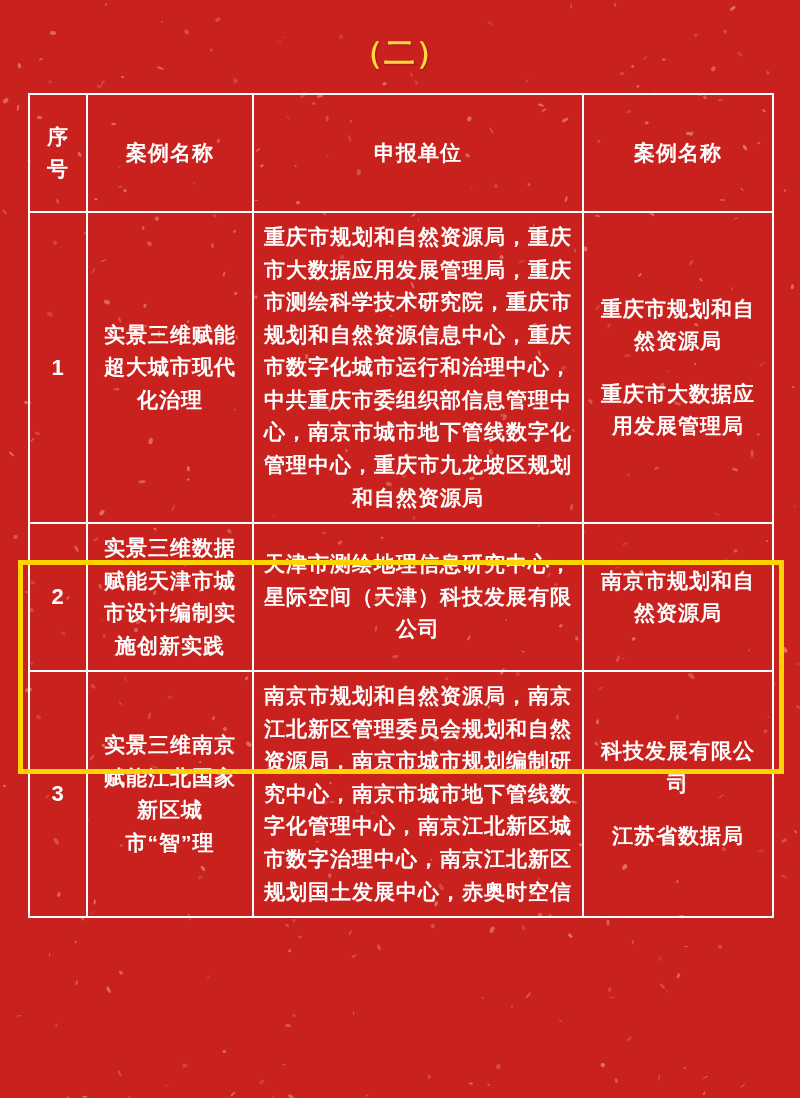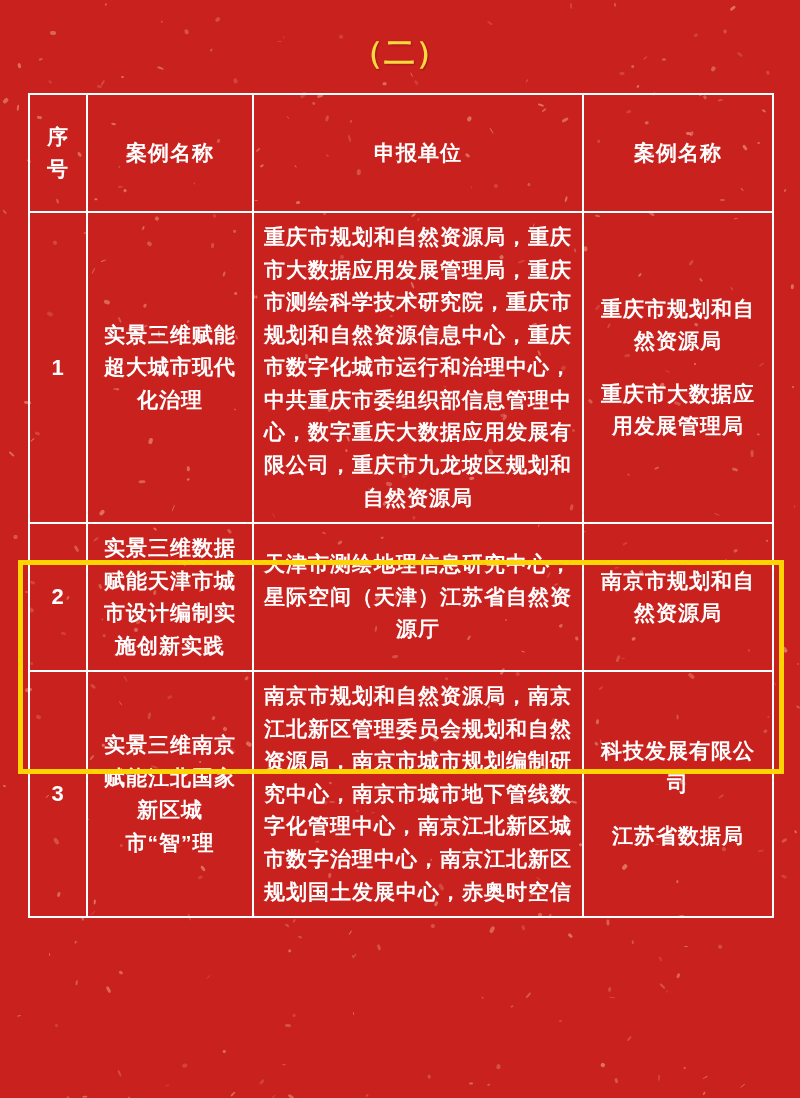--- a/index.html
+++ b/index.html
@@ -563,30 +563,30 @@
           <th class="idx-head">序号</th>
           <th>案例名称</th>
           <th>申报单位</th>
           <th>案例名称</th>
         </tr>
       </thead>
       <tbody>
         <tr>
           <td class="idx">1</td>
           <td class="name">实景三维赋能超大城市现代化治理</td>
-          <td class="apply">重庆市规划和自然资源局，重庆市大数据应用发展管理局，重庆市测绘科学技术研究院，重庆市规划和自然资源信息中心，重庆市数字化城市运行和治理中心，中共重庆市委组织部信息管理中心，数字重庆大数据应用发展有限公司，重庆市九龙坡区规划和自然资源局</td>
+          <td class="apply">重庆市规划和自然资源局，重庆市大数据应用发展管理局，重庆市测绘科学技术研究院，重庆市规划和自然资源信息中心，重庆市数字化城市运行和治理中心，中共重庆市委组织部信息管理中心，南京市城市地下管线数字化管理中心，重庆市九龙坡区规划和自然资源局</td>
           <td class="rec">
             <div class="rec-line">重庆市规划和自然资源局</div>
             <div class="rec-line">重庆市大数据应用发展管理局</div>
           </td>
         </tr>
         <tr>
           <td class="idx">2</td>
           <td class="name">实景三维数据赋能天津市城市设计编制实施创新实践</td>
-          <td class="apply">天津市测绘地理信息研究中心，星际空间（天津）江苏省自然资源厅</td>
+          <td class="apply">天津市测绘地理信息研究中心，星际空间（天津）科技发展有限公司</td>
           <td class="rec">
             <div class="rec-line">南京市规划和自然资源局</div>
           </td>
         </tr>
         <tr>
           <td class="idx">3</td>
           <td class="name">实景三维南京赋能江北国家新区城市“智”理</td>
           <td class="apply">南京市规划和自然资源局，南京江北新区管理委员会规划和自然资源局，南京市城市规划编制研究中心，南京市城市地下管线数字化管理中心，南京江北新区城市数字治理中心，南京江北新区规划国土发展中心，赤奥时空信</td>
           <td class="rec">
             <div class="rec-line">科技发展有限公司</div>

